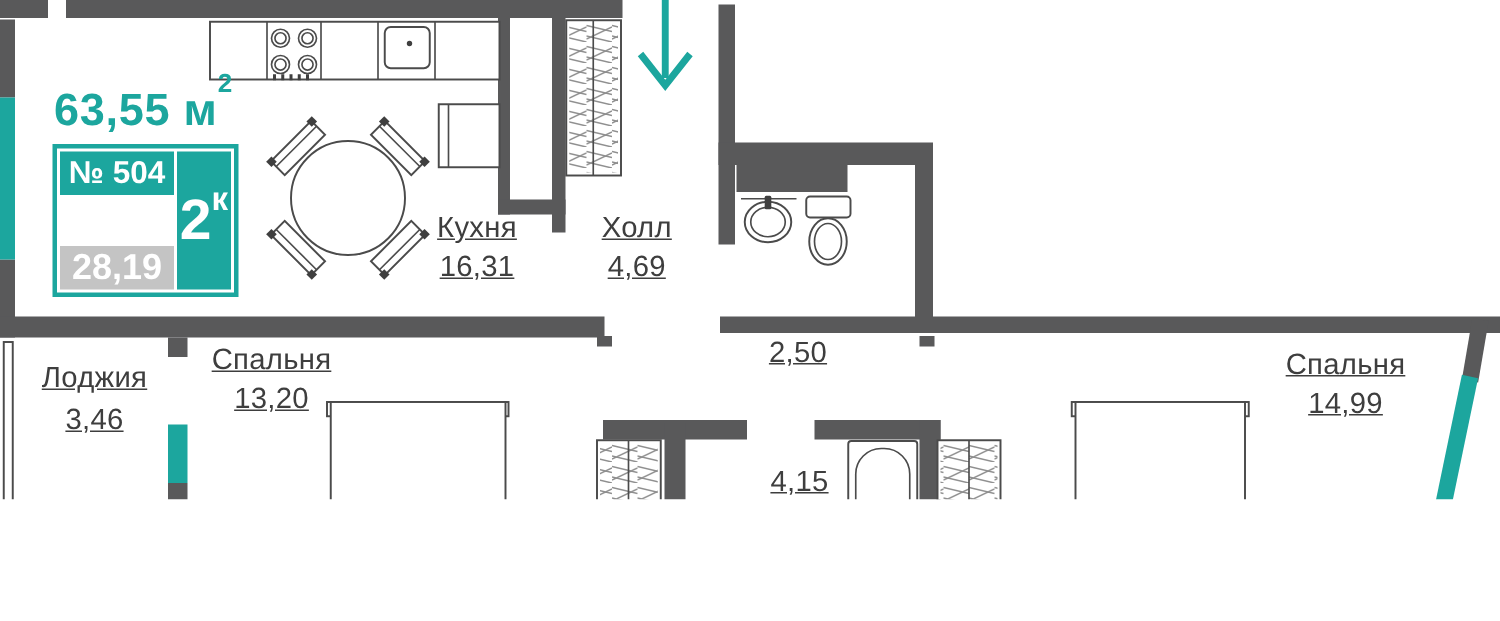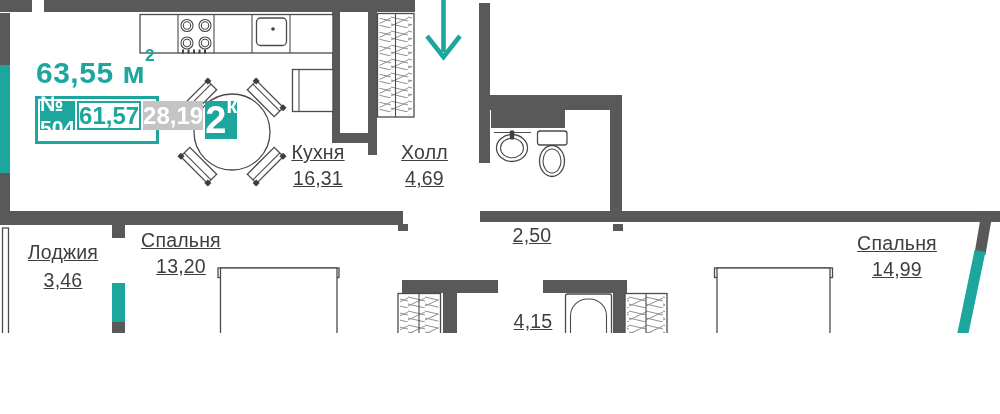--- a/index.html
+++ b/index.html
@@ -32,25 +32,25 @@
     position:absolute;left:36px;top:56px;color:var(--accent-teal);
     font-size:30px;font-weight:bold;letter-spacing:.5px;
   }
   .total-area sup, .badge-right sup{
     font-size:58%;position:relative;top:-.62em;font-weight:bold;
   }
   .badge{
     position:absolute;left:35px;top:96px;display:flex;gap:2px;
     border:3px solid var(--accent-teal);background:#fff;padding:2px;box-sizing:border-box;width:124px;
   }
-  .badge-left{display:flex;flex-direction:row;gap:2px;flex:1;}
+  .badge-left{display:flex;flex-direction:column;gap:2px;flex:1;}
   .cell{height:29px;display:flex;align-items:center;justify-content:center;font-weight:bold;}
   .cell-num{background:var(--accent-teal);color:#fff;font-size:21px;}
   .cell-mid{background:#fff;color:var(--accent-teal);font-size:24px;border:2px solid var(--accent-teal);height:25px;}
-  .cell-gray{background:var(--area-gray);color:#fff;font-size:24px;}
+  .cell-gray{background:var(--area-gray);color:#fff;font-size:24px;margin-top:32px;}
   .badge-right{
     background:var(--accent-teal);color:#fff;width:36px;display:flex;
     align-items:center;justify-content:center;font-size:38px;font-weight:bold;line-height:1;
   }
 </style>
 </head>
 <body>
 
 <div class="stage">
 
@@ -227,21 +227,20 @@
       <circle class="dark" cx="708" cy="390.5" r="1.6"></circle>
       <circle class="dark" cx="837" cy="390.5" r="1.6"></circle>
     </g>
   </svg>
 
   <div class="total-area"><span>63,55</span><span> м</span><sup>2</sup></div>
 
   <div class="badge">
     <div class="badge-left">
       <div class="cell cell-num">№ 504</div>
-      <div class="cell cell-mid">61,57</div>
       <div class="cell cell-gray">28,19</div>
     </div>
     <div class="badge-right">
         <span>2</span>
         <sup>к</sup>
       </div>
   </div>
 
   <div class="lbl" style="left:270px;top:139px;width:96px;">
     <div>Кухня</div>

